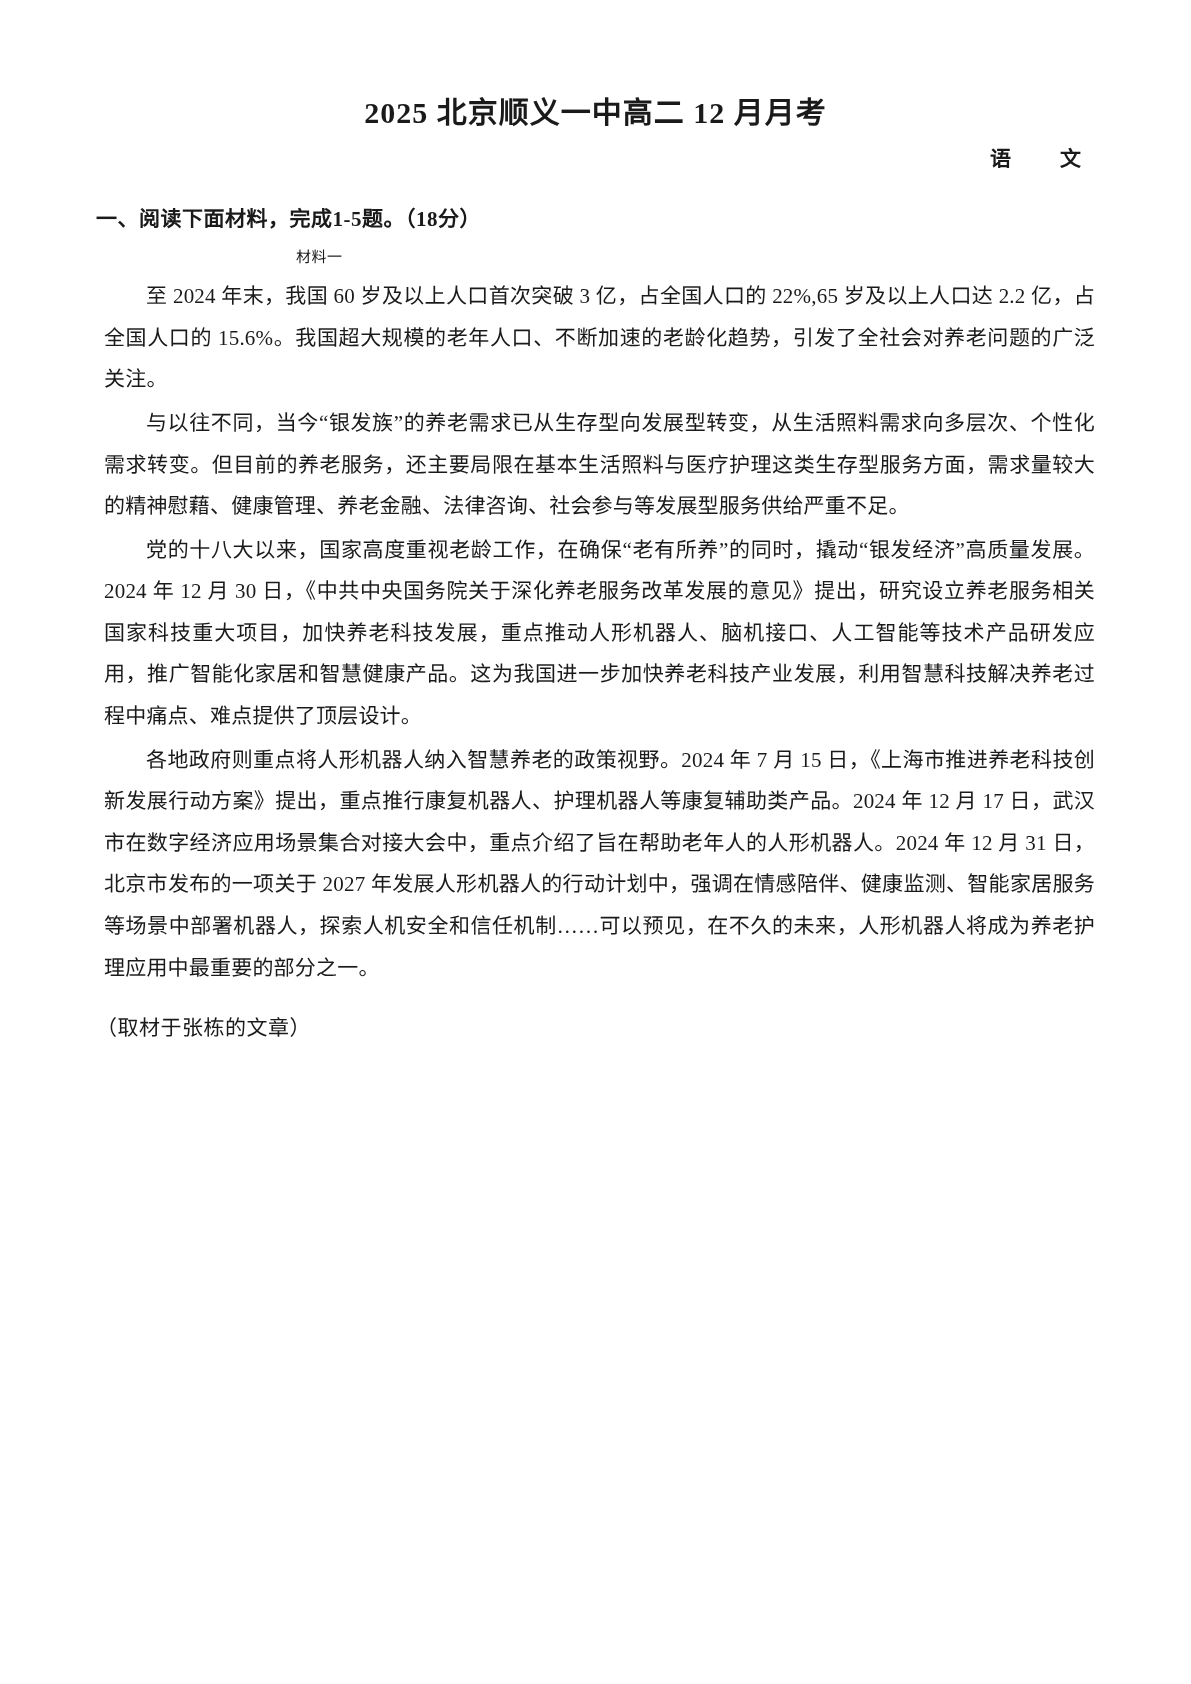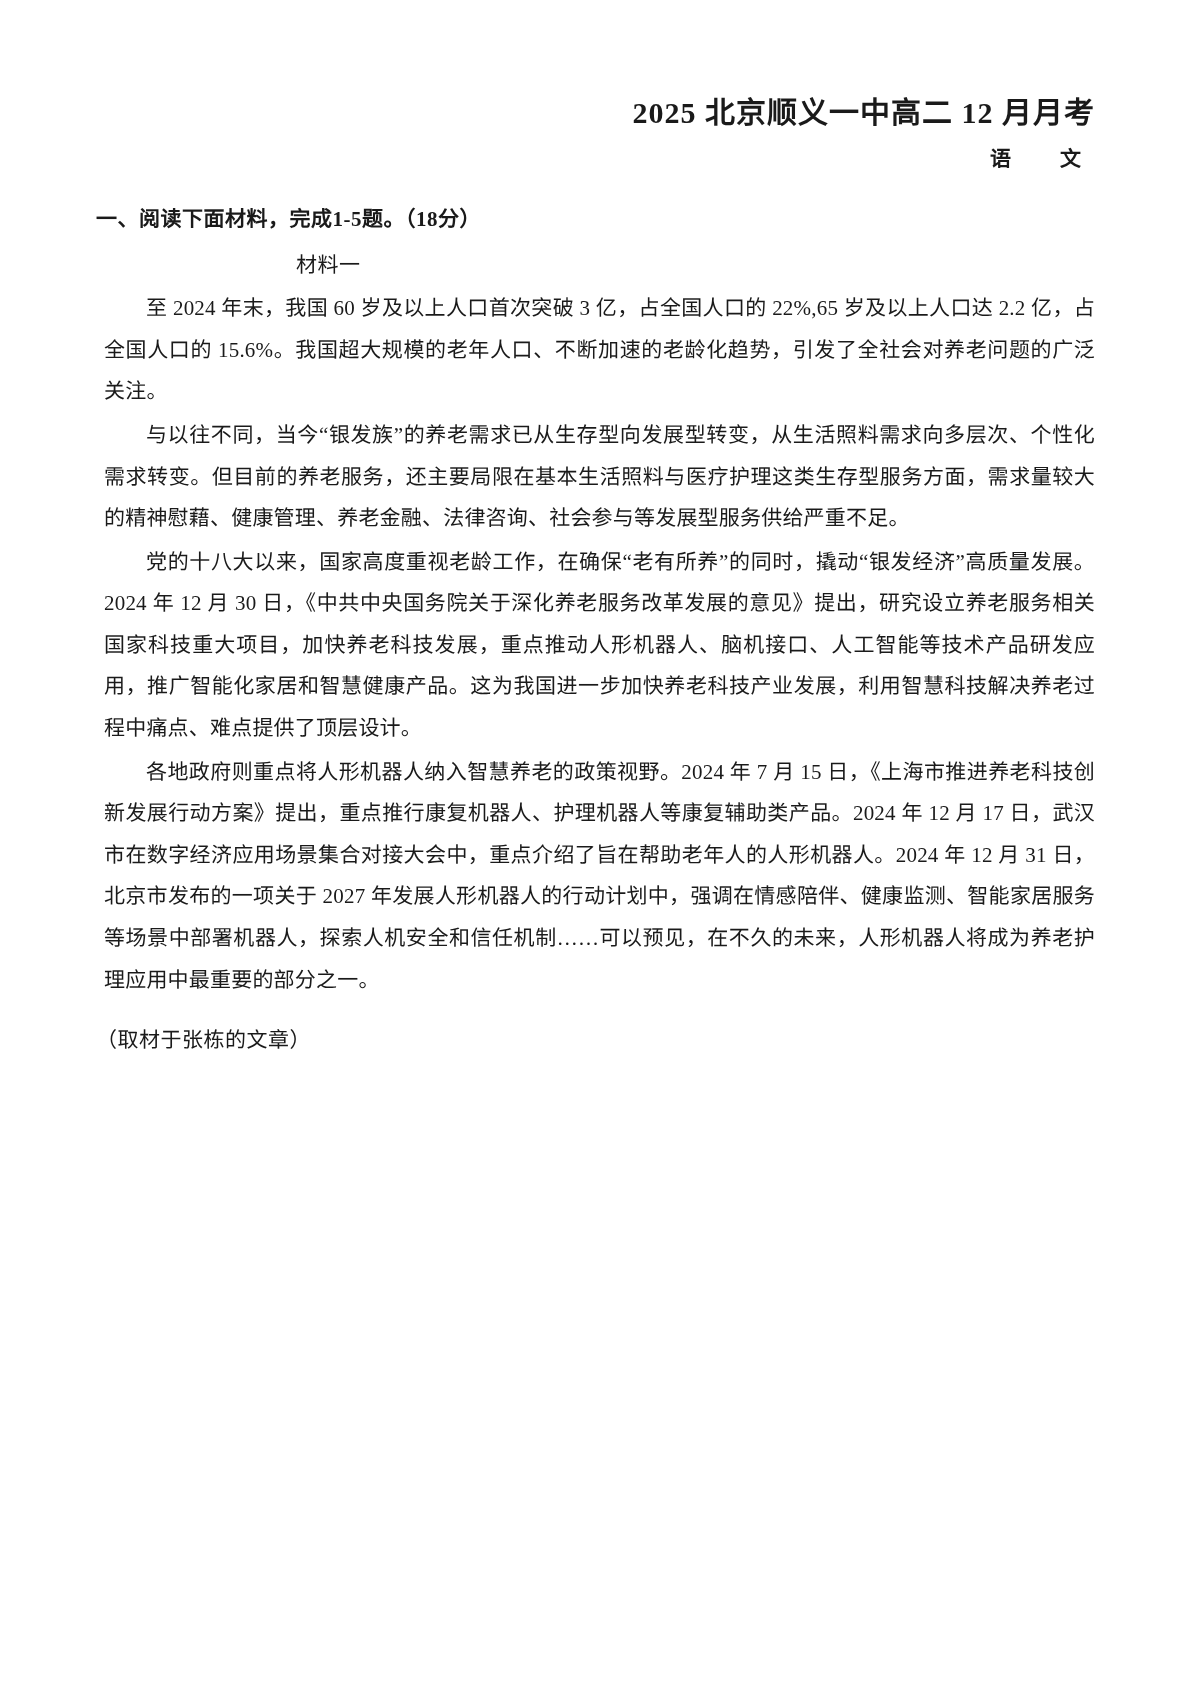--- a/index.html
+++ b/index.html
@@ -17,21 +17,21 @@
   }
   .page {
     position: absolute;
     top: 0; left: 0;
     width: 1191px;
     height: 1684px;
     box-sizing: border-box;
     padding: 62px 96px 40px 96px;
   }
   .doc-title {
-    text-align: right;
+    text-align: center;
     font-size: 30px;
     font-weight: 700;
     letter-spacing: 1px;
     margin: 28px 0 6px 0;
     line-height: 1.5;
   }
   .doc-subtitle {
     text-align: right;
     font-size: 21px;
     font-weight: 700;
@@ -40,25 +40,26 @@
     line-height: 1.4;
   }
   .section-heading {
     font-size: 21px;
     font-weight: 700;
     line-height: 1.9;
     margin: 6px 0 4px 0;
     letter-spacing: 0.5px;
   }
   .material-label {
-    font-size: 21px;
+    font-size: 15px;
     line-height: 2.0;
     margin: 4px 0 2px 0;
     padding-left: 200px;
     letter-spacing: 0.5px;
+    font-family: Liberation Mono, monospace;
   }
   p.body-text {
     font-size: 21px;
     line-height: 1.98;
     margin: 0 0 2px 8px;
     text-align: justify;
     text-justify: inter-ideograph;
     text-indent: 2em;
     letter-spacing: 0.2px;
   }

